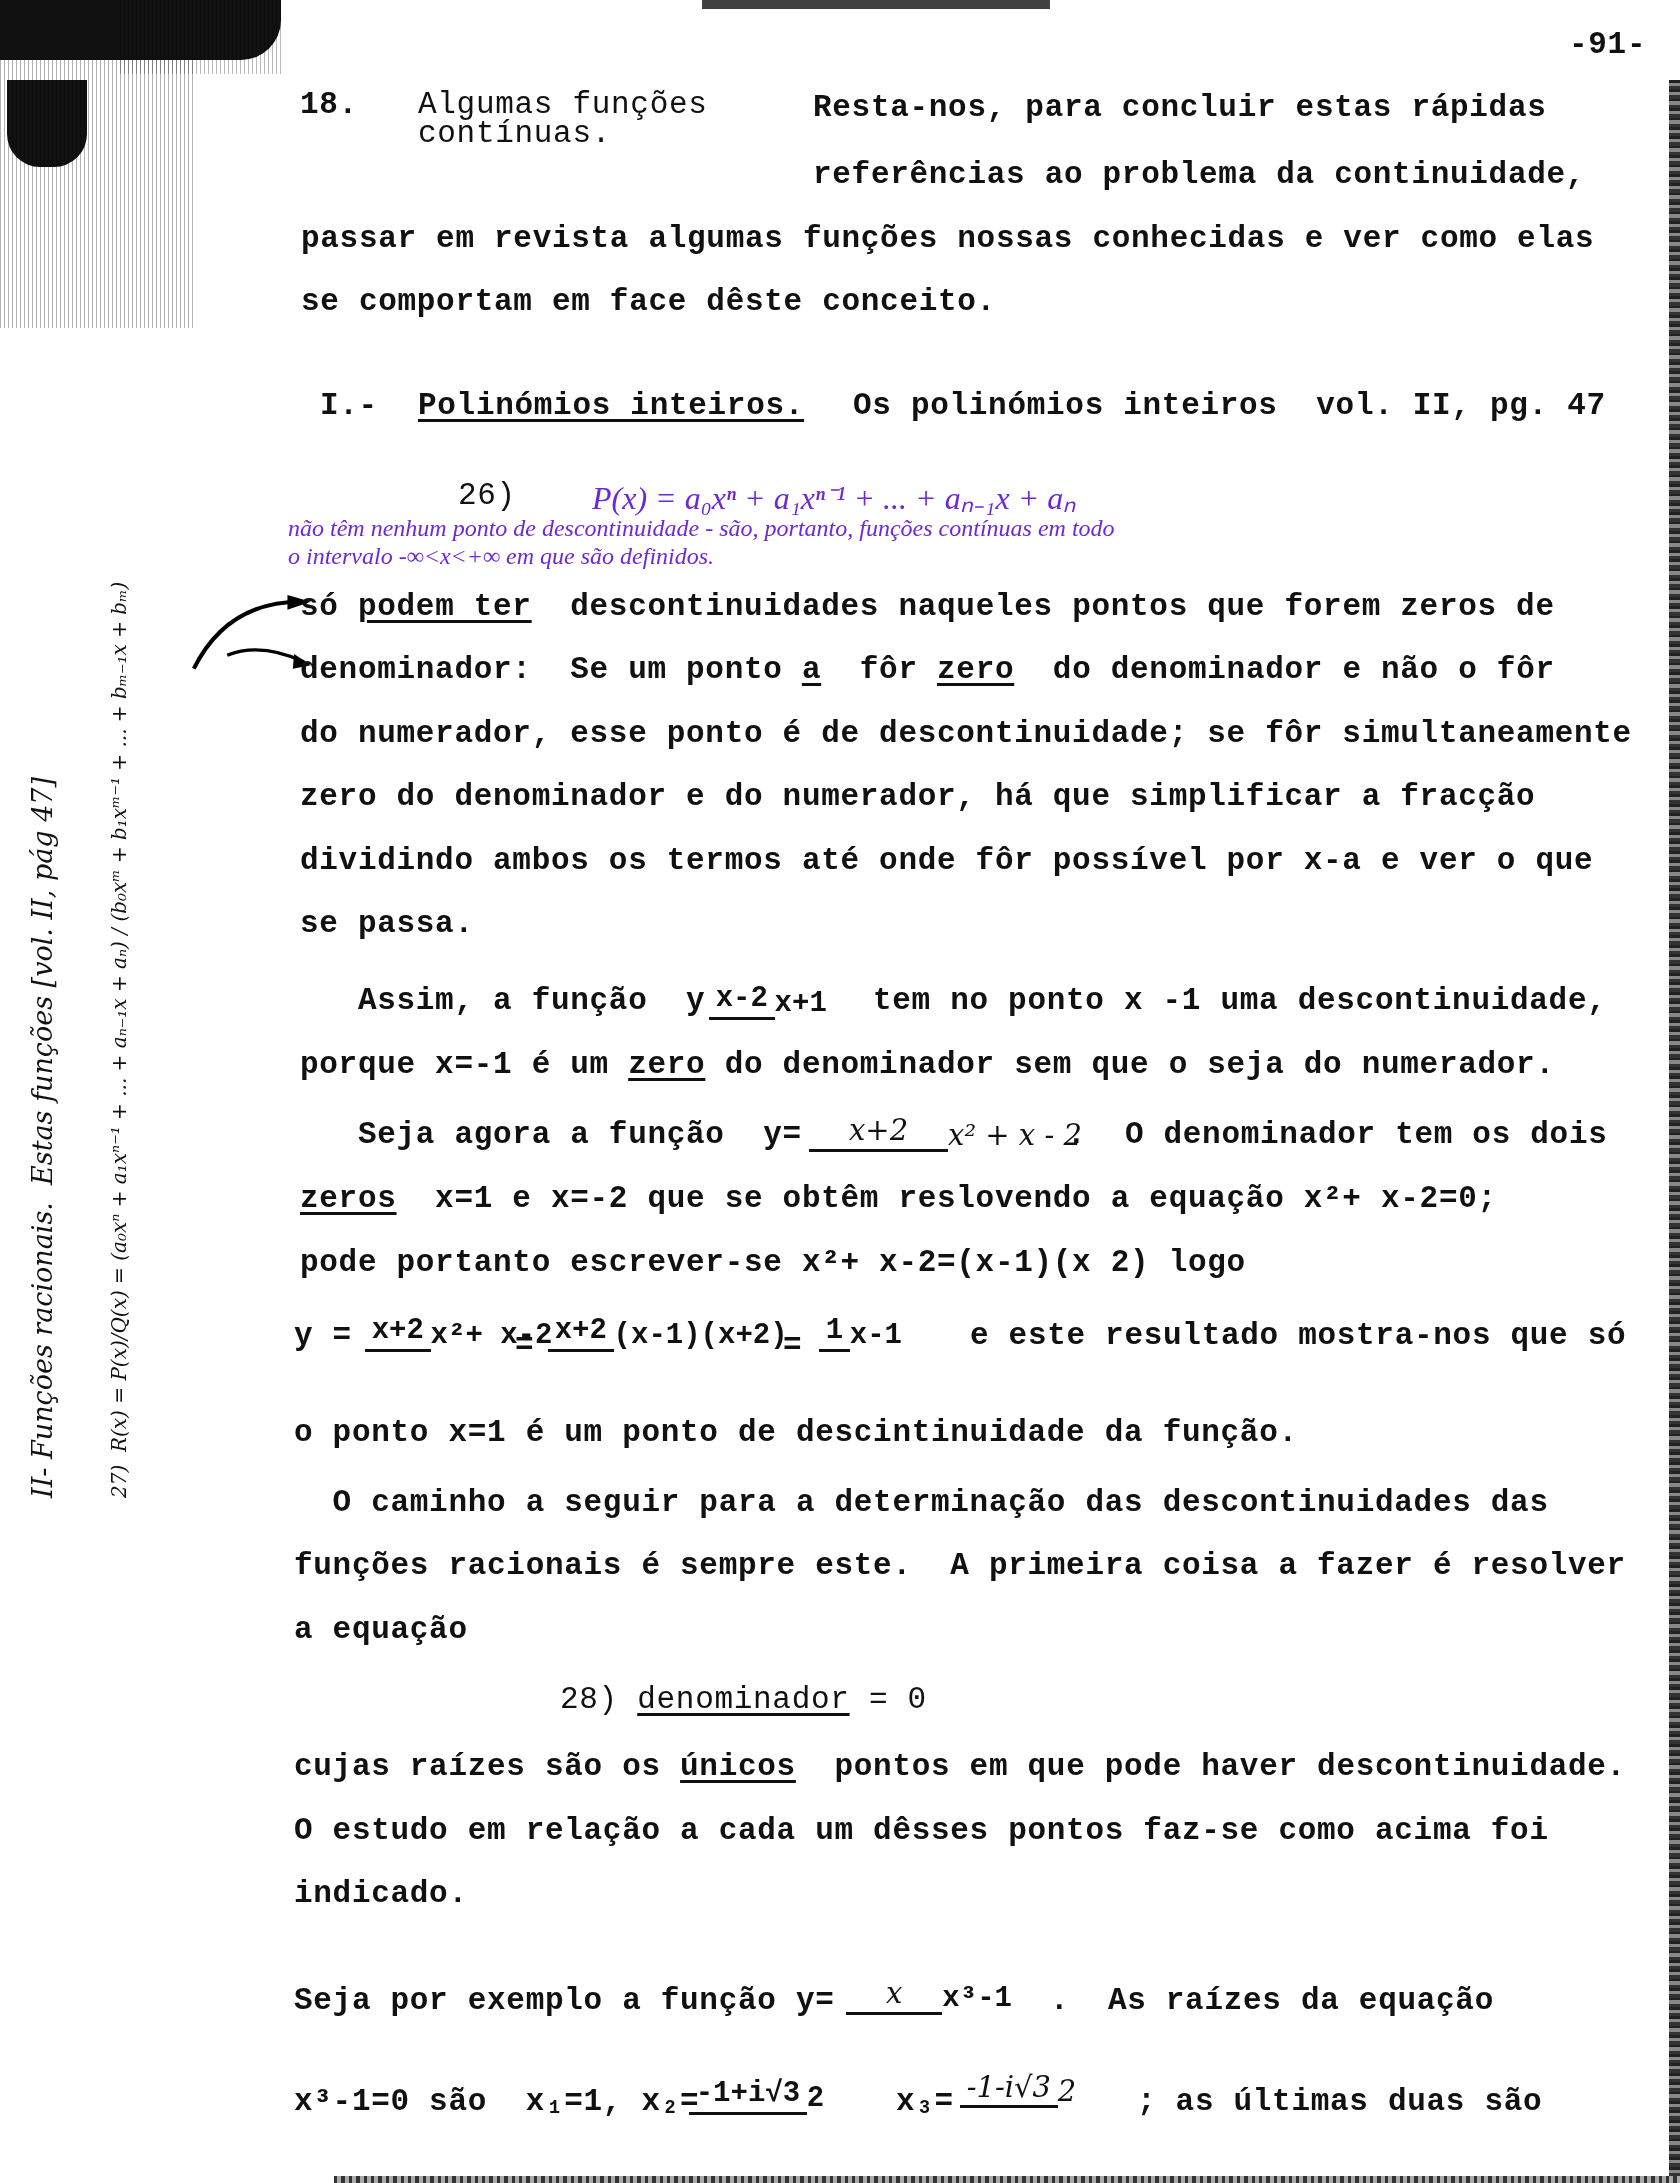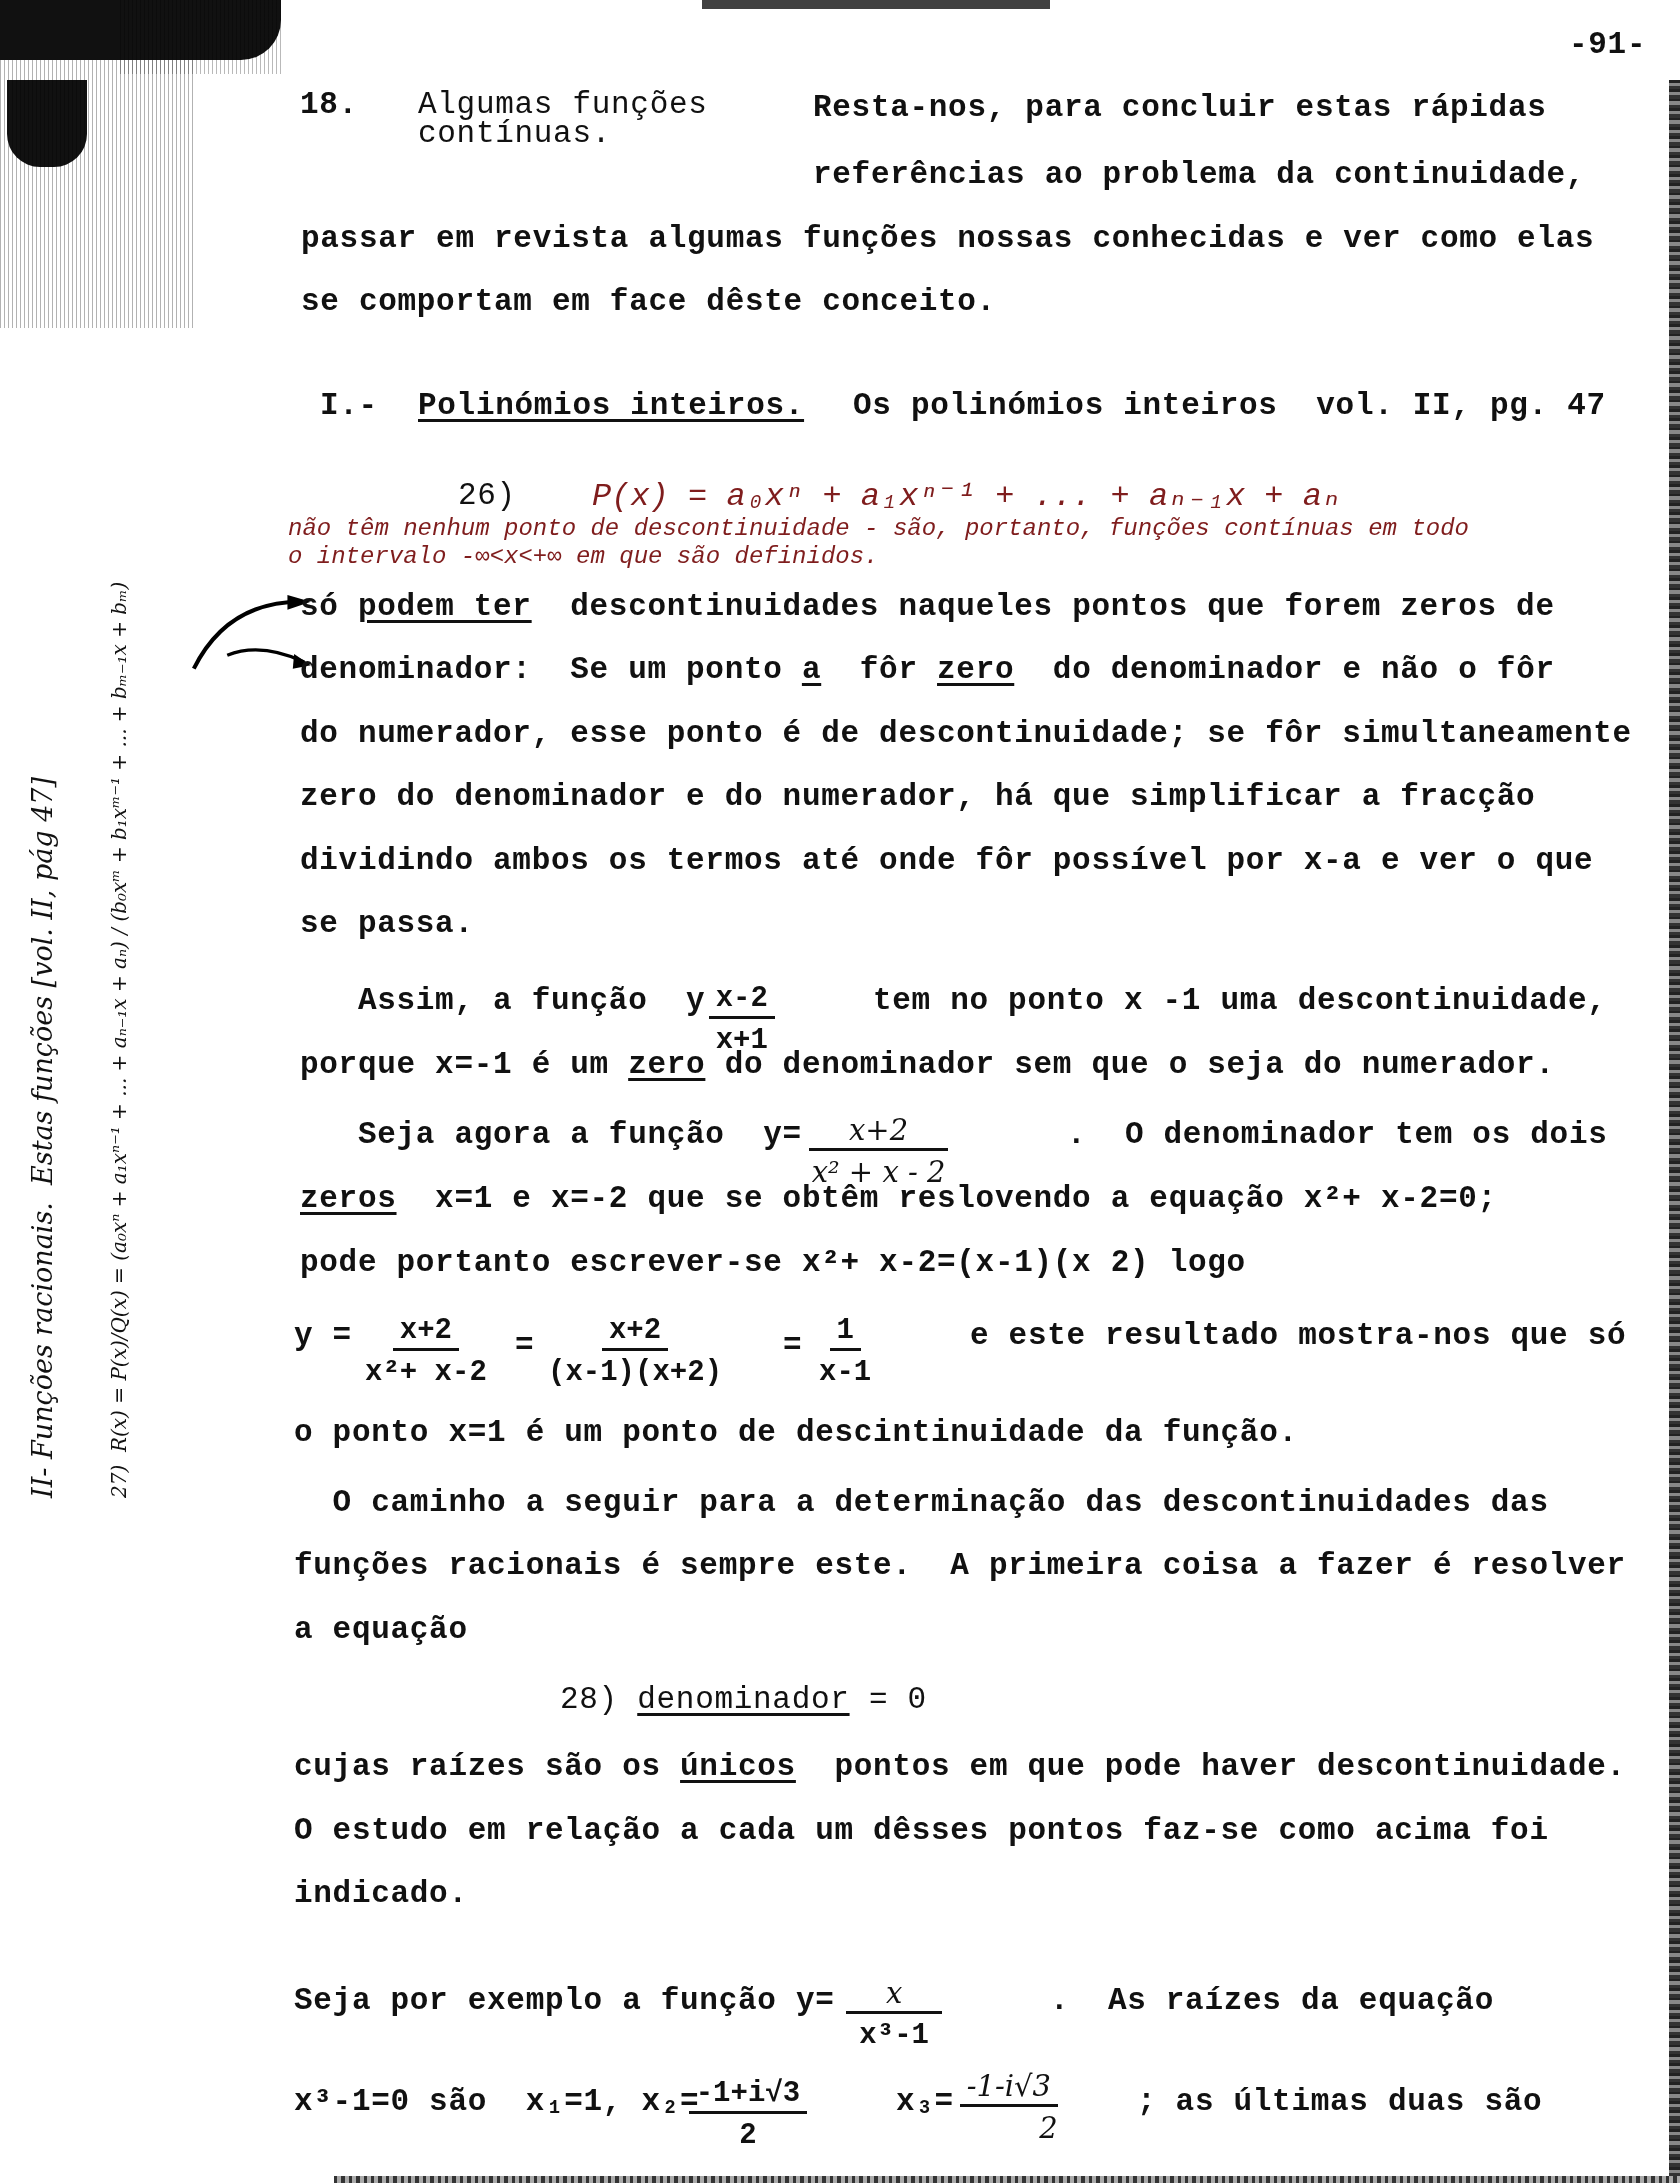--- a/index.html
+++ b/index.html
@@ -1,22 +1,22 @@
 <!DOCTYPE html>
 <html style="font-size:10.7px"><head>
   <meta charset="utf-8">
   <style>
     html, body { margin: 0; padding: 0; background: #ffffff; }
     body { width: 1680px; height: 2183px; position: relative; overflow: hidden;
            font-family: "Liberation Mono", "DejaVu Sans Mono", monospace; color: #111; }
     .page { position: absolute; inset: 0; background: #fff; }
     .tl { position: absolute; white-space: pre; font-size: 31px; line-height: 35px; letter-spacing: 0.7px; font-weight: bold; }
     .u { text-decoration: underline; text-decoration-thickness: 3.3px; text-underline-offset: 5.4px; }
-    .hand { position: absolute; font-family: Liberation Mono, monospace; font-style: italic; white-space: pre; color: #7f1d1d; }
-    .frac { position: absolute; display: flex; flex-direction: column; align-items: center; font-size: 29px; font-weight: bold; line-height: 33px; }
+    .hand { position: absolute; font-family: Liberation Serif, serif; font-style: italic; white-space: pre; color: #6d28d9; }
+    .frac { position: absolute; display: flex; flex-direction: row; align-items: center; font-size: 29px; font-weight: bold; line-height: 33px; }
     .frac .num { border-bottom: 3.3px solid #111; padding: 0 6.7px 1.3px 6.7px; white-space: pre; }
     .frac .den { padding-top: 5px; white-space: pre; }
     .frac.handw { font-family: "DejaVu Serif", serif; font-style: italic; font-weight: normal; }
     .blotch { position: absolute; background: #111; }
     .noise { position: absolute; background: repeating-linear-gradient(90deg, rgba(0,0,0,.55) 0 1.3px, transparent 1.3px 4px); }
     .edge-right { position: absolute; right: 0; top: 80px; width: 10.7px; height: 2100px;
                   background: repeating-linear-gradient(180deg, #222 0 2.7px, #888 2.7px 6px, #333 6px 9.4px); }
     .edge-bottom { position: absolute; left: 334px; right: 0; bottom: 0; height: 6.7px;
                    background: repeating-linear-gradient(90deg, #333 0 3.3px, #aaa 3.3px 7.4px); }
     .arrow { position: absolute; }

